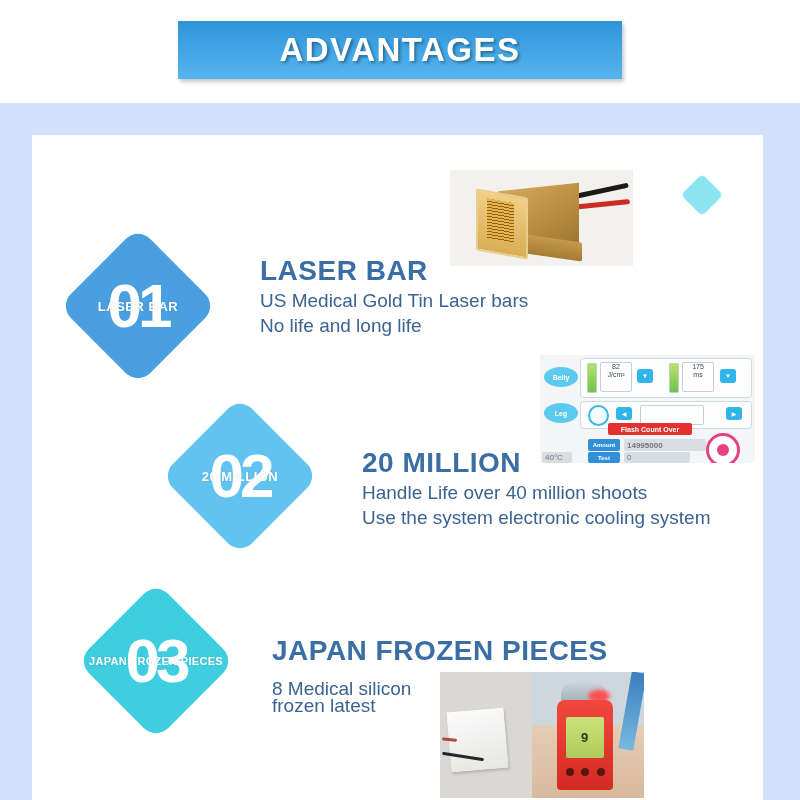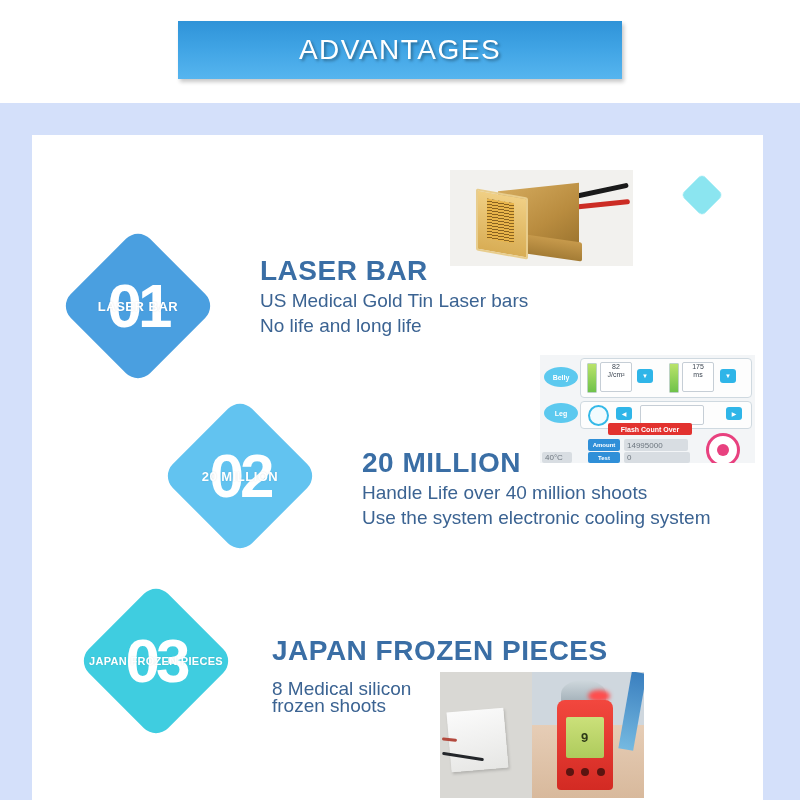--- a/index.html
+++ b/index.html
@@ -30,22 +30,22 @@
     width: 444px;
     height: 58px;
     background: linear-gradient(180deg, #2f93d8 0%, #3fa3e4 45%, #56b5ef 100%);
     box-shadow: 2px 3px 4px rgba(0,0,0,0.22);
     display: flex;
     align-items: center;
     justify-content: center;
   }
   .banner-title {
     color: #ffffff;
-    font-size: 28px;
-    font-weight: normal;
+    font-size: 33px;
+    font-weight: bold;
     letter-spacing: 1.5px;
     text-shadow: 2px 2px 3px rgba(0,0,0,0.35);
     font-family: "Liberation Sans", sans-serif;
   }
 
   
   .frame {
     position: absolute;
     left: 0;
     top: 103px;
@@ -444,21 +444,21 @@
         <div class="cp-row" style="left:40px; top:46px; width:170px; height:26px;"></div>
         <div class="cp-oval" style="left:4px; top:48px; width:34px; height:20px;">Leg</div>
         <div class="cp-fan" style="left:48px; top:50px;"></div>
         <div class="cp-btn" style="left:76px; top:52px; width:16px; height:13px;">◀</div>
         <div class="cp-read" style="left:100px; top:50px; width:62px; height:18px;"></div>
         <div class="cp-btn" style="left:186px; top:52px; width:16px; height:13px;">▶</div>
 
         <div class="cp-alert" style="left:68px; top:68px; width:84px; height:12px;">Flash Count Over</div>
 
         <div class="cp-tag" style="left:48px; top:84px; width:32px; height:12px;">Amount</div>
-        <div class="cp-field" style="left:84px; top:84px; width:64px; height:12px;">14995000</div>
+        <div class="cp-field" style="left:84px; top:84px; width:82px; height:12px;font-weight:bold;">14995000</div>
         <div class="cp-field" style="left:2px; top:97px; width:30px; height:11px;">40°C</div>
         <div class="cp-tag" style="left:48px; top:97px; width:32px; height:11px;">Test</div>
         <div class="cp-field" style="left:84px; top:97px; width:66px; height:11px;">0</div>
 
         <div class="cp-stop" style="left:166px; top:78px;">
             <i></i>
           </div>
       </div>
 
       <div class="badge" style="left:152px; top:285px; background:#62c3f0;">
@@ -495,17 +495,17 @@
 
       <div class="badge" style="left:68px; top:470px; background:#3fcde0;">
         <div class="badge-inner">
           <span class="badge-num">03</span>
         </div>
       </div>
       <div class="badge-caption" style="left:124px; top:526px; font-size:11px; letter-spacing:0.3px;">JAPAN FROZEN PIECES</div>
 
       <div class="ftitle" style="left:240px; top:500px;">JAPAN FROZEN PIECES</div>
       <div class="fline" style="left:240px; top:535px;margin-top:8px;">8 Medical silicon</div>
-      <div class="fline" style="left:240px; top:560px;">frozen shoots</div>
+      <div class="fline" style="left:240px; top:560px;">frozen latest</div>
     </div>
 
   </div>
 </div>
 
 </body></html>

